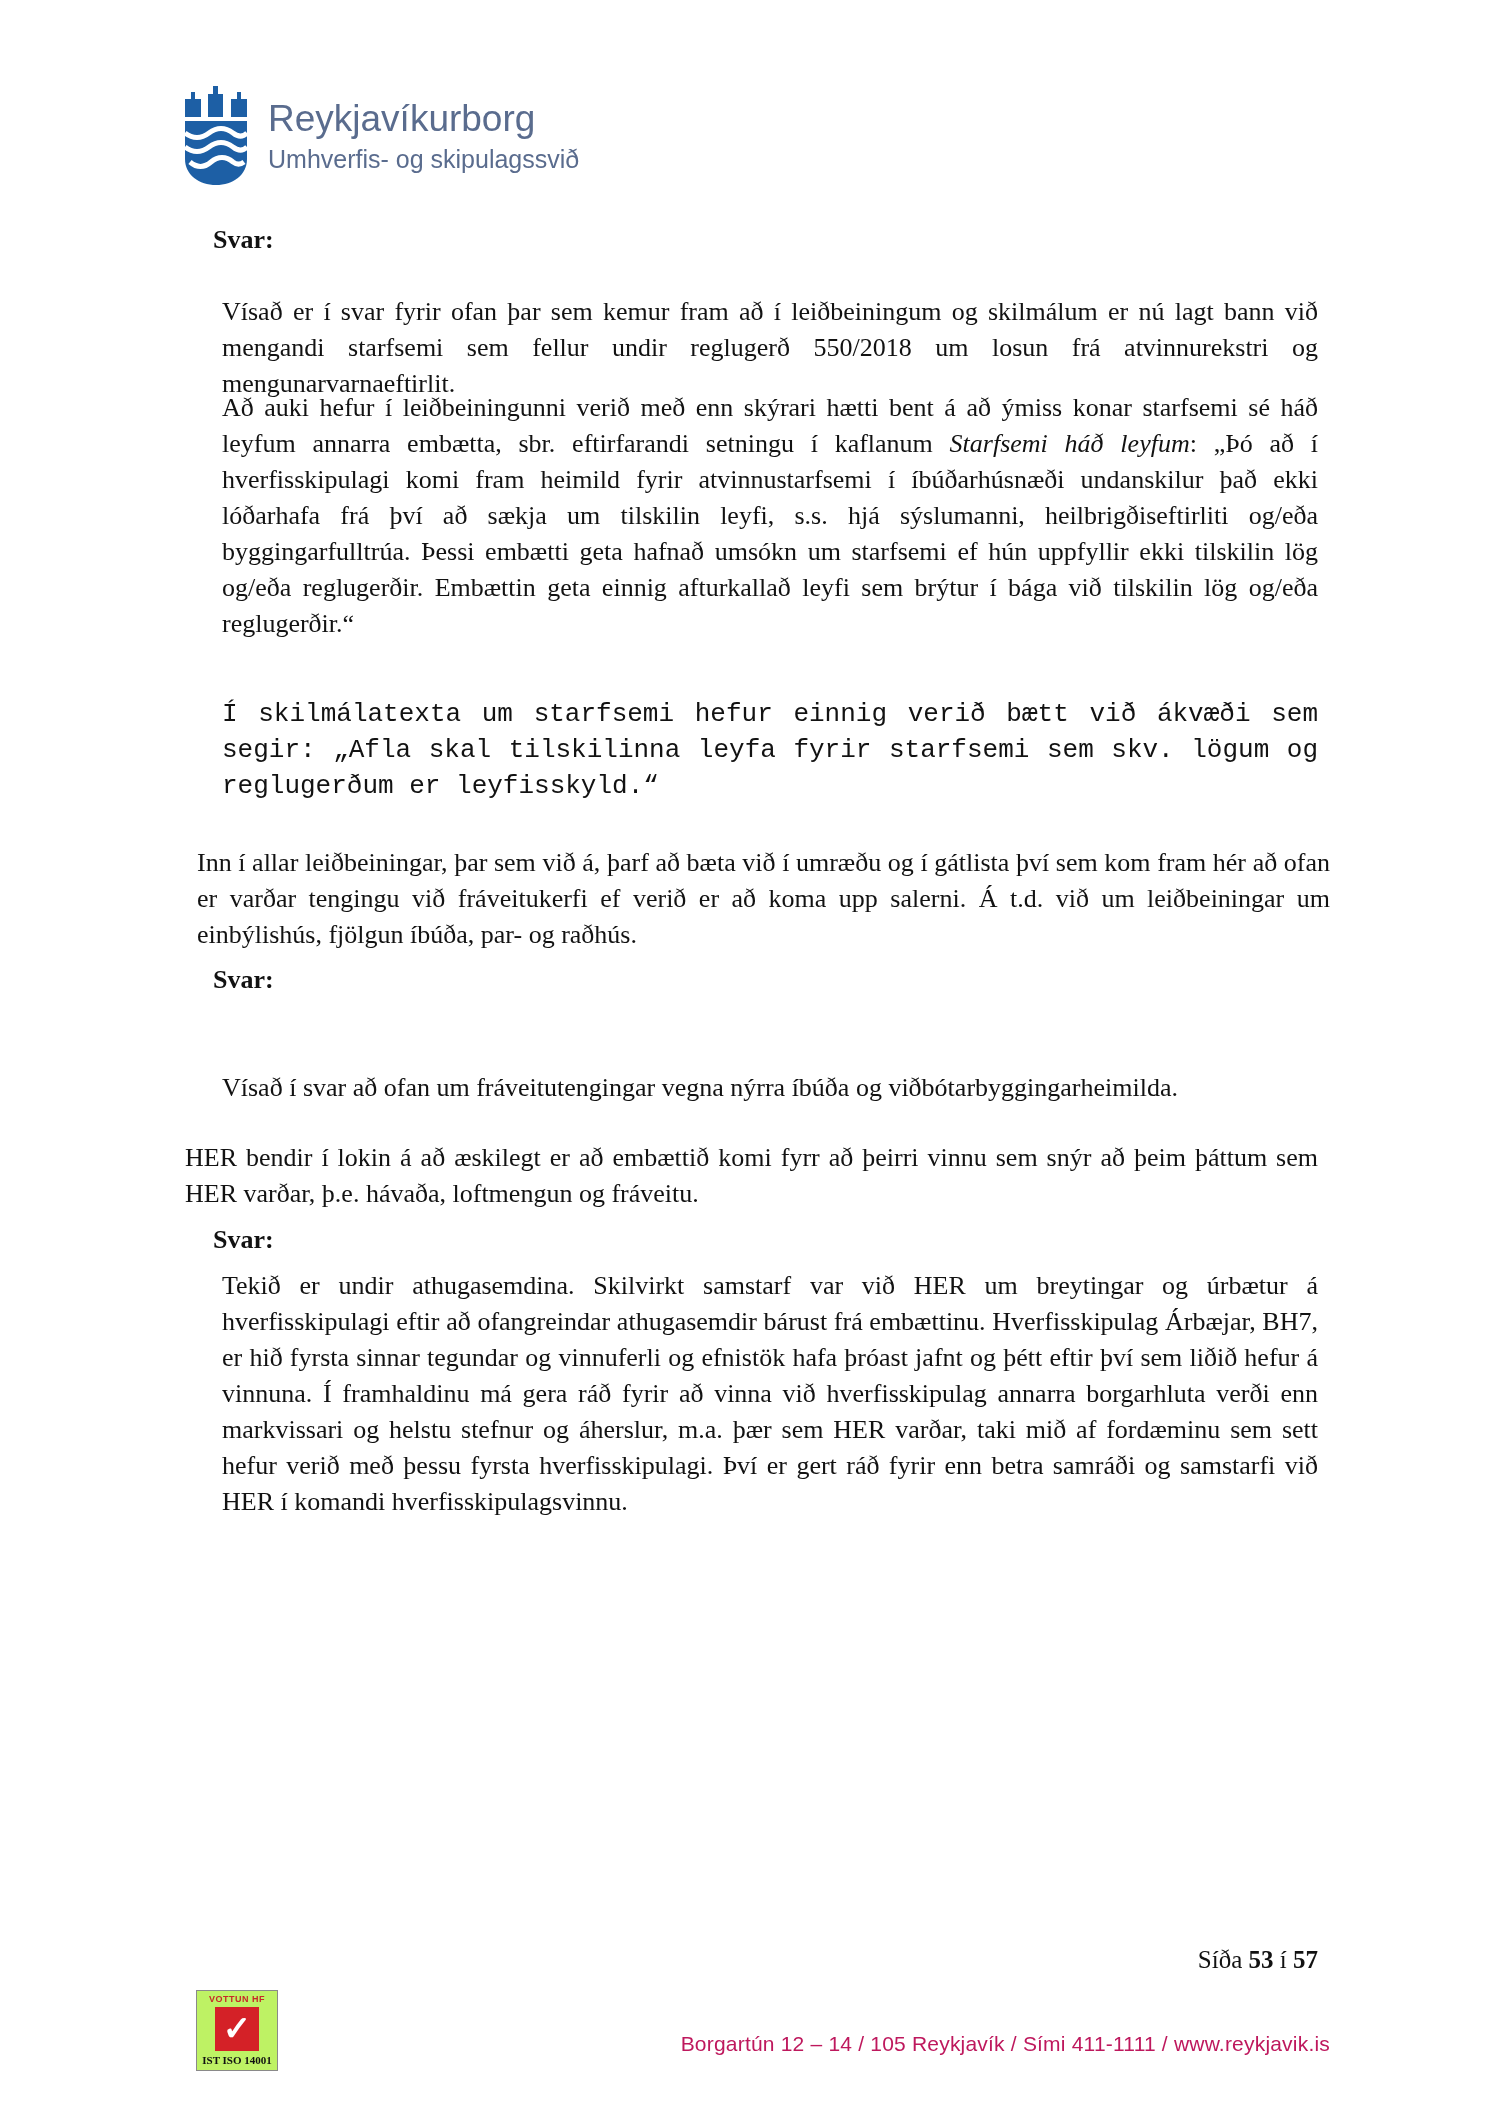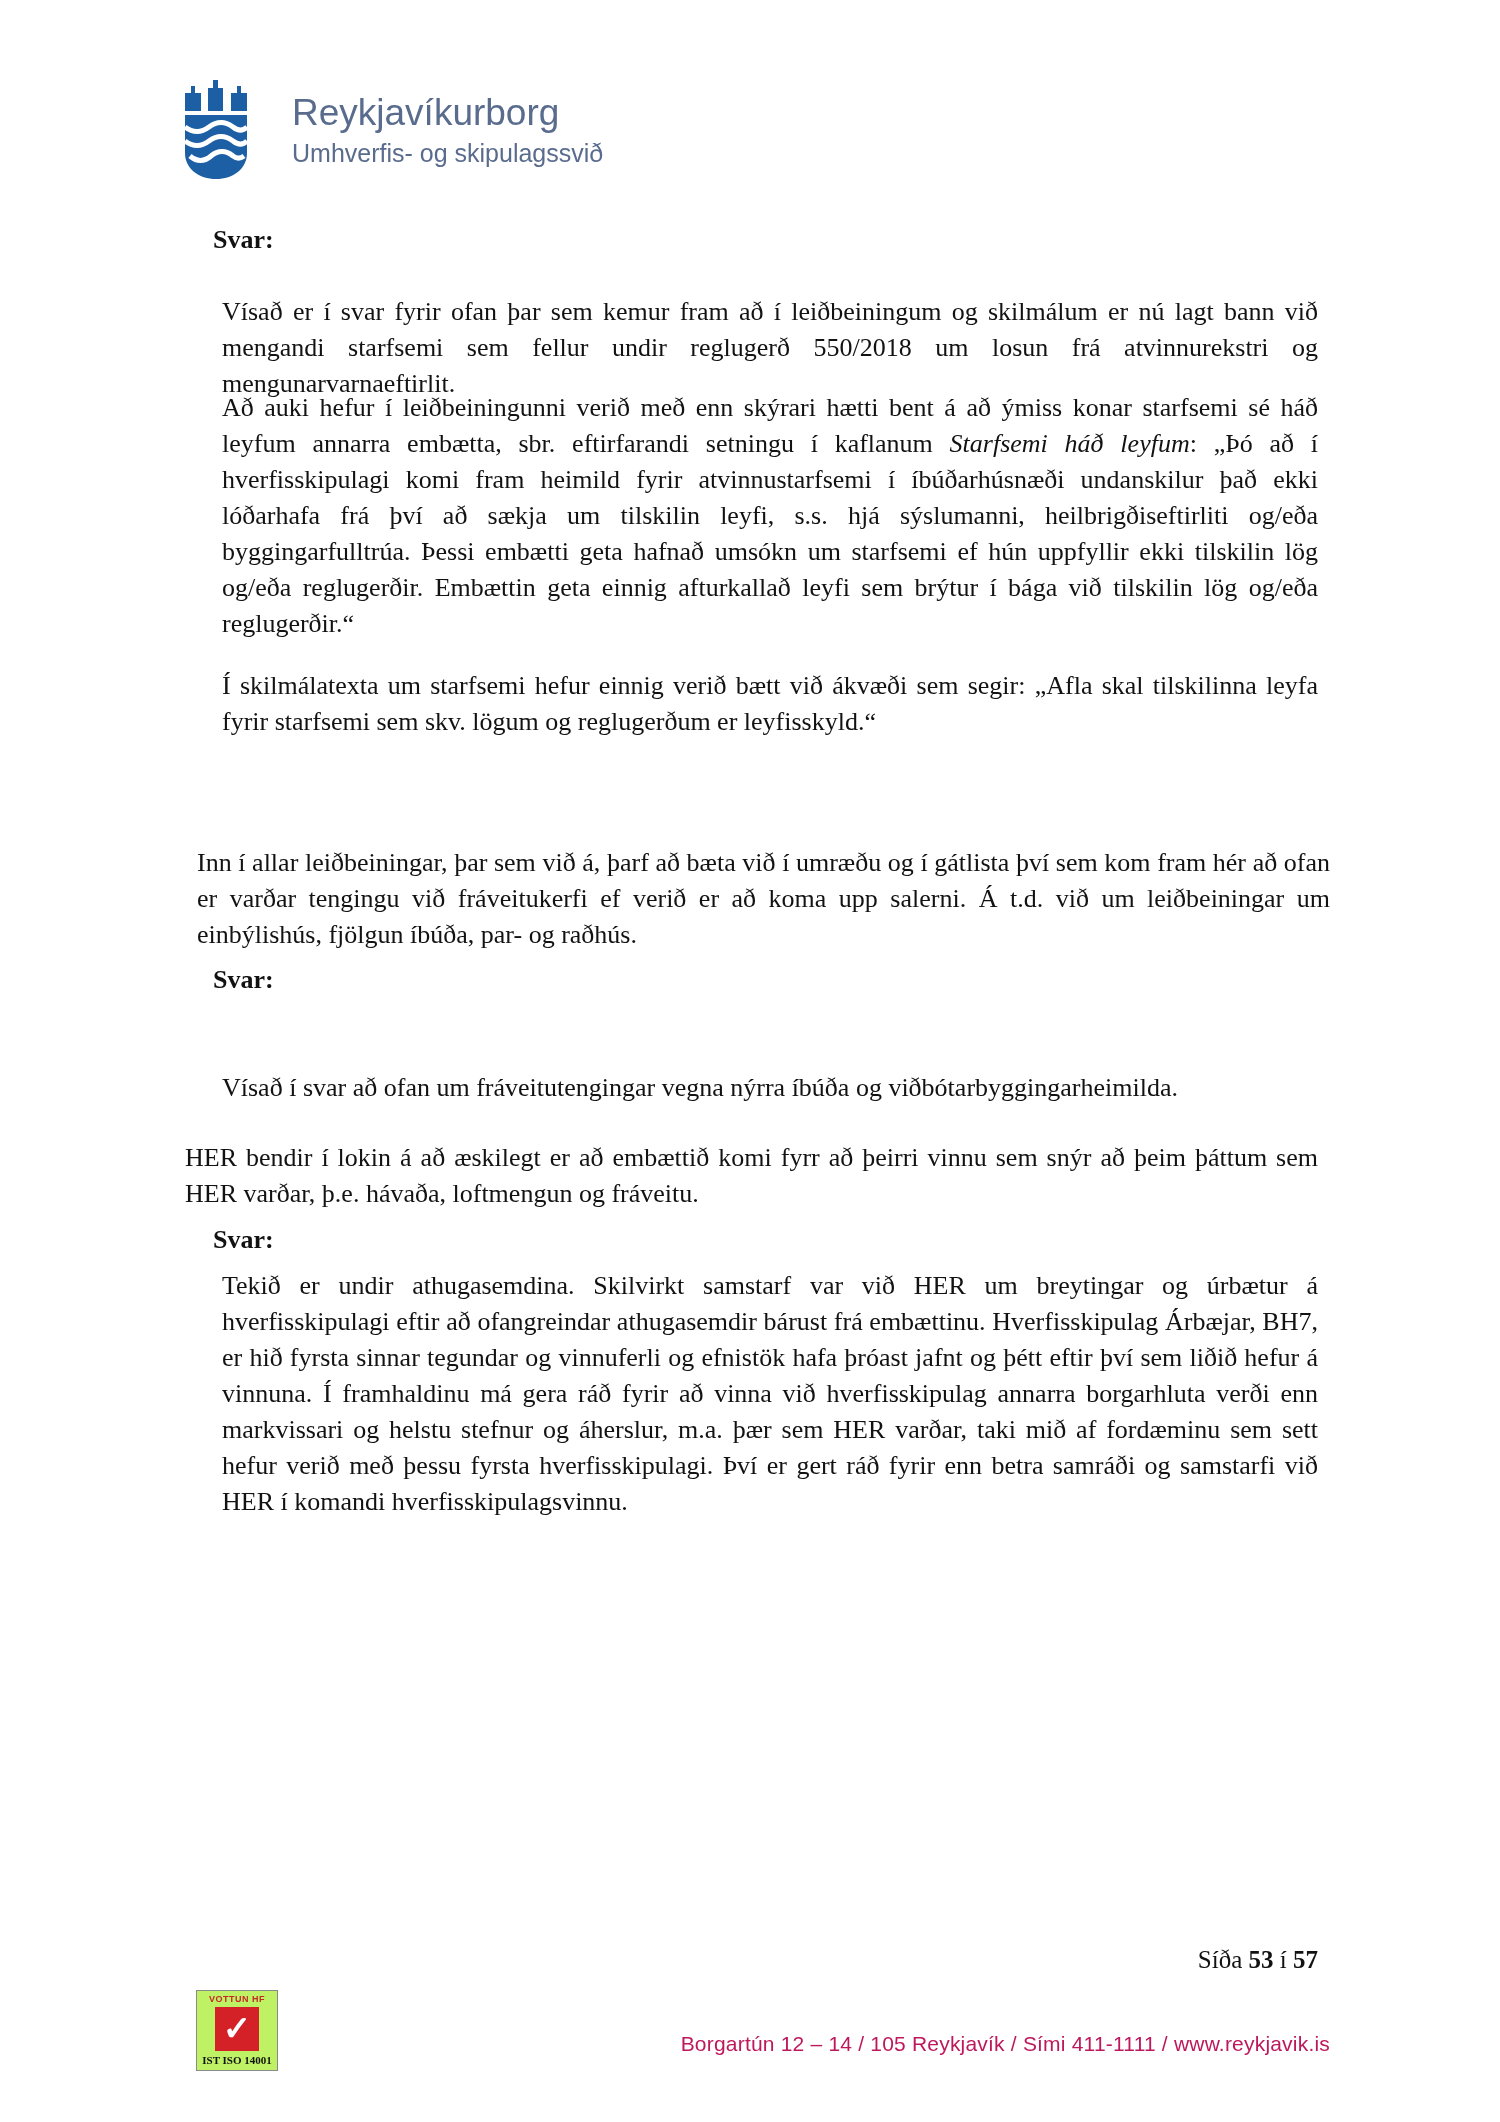--- a/index.html
+++ b/index.html
@@ -7,35 +7,35 @@
     position:relative;
     width:1500px; height:2122px;
     margin:0 auto;
     background:#ffffff;
     font-family:"Liberation Serif", serif;
     color:#121212;
     overflow:hidden;
   }
 
   
-  .hdr { position:absolute; top:80px; left:178px; display:flex; align-items:center; gap:38px; }
+  .hdr { position:absolute; top:86px; left:178px; display:flex; align-items:center; gap:14px; }
   .logo { display:block; width:76px; height:102px; }
   .org-name  { font-family:"Liberation Sans", sans-serif; font-size:37px; line-height:1.05; color:#5a6c8e; }
   .org-dept  { font-family:"Liberation Sans", sans-serif; font-size:25px; color:#5a6c8e; margin-top:7px; }
 
   
   .blk { position:absolute; margin:0; font-size:26px; line-height:36px; text-align:justify; }
   .svar { font-weight:bold; text-align:left; }
   .ind  { left:222px; width:1096px; }
   .full { left:185px; width:1133px; }
 
   .b-svar1 { top:222px;  left:213px; }
   .b-p1    { top:270px;margin-top:24px; }
   .b-p2    { top:390px; }
-  .b-p3    { top:668px; }
+  .b-p3    { top:696px;font-family:Liberation Mono, monospace; }
   .b-p4    { top:845px;margin-left:12px; }
   .b-svar2 { top:962px;  left:213px; }
   .b-p5    { top:1070px; }
   .b-p6    { top:1140px; }
   .b-svar3 { top:1222px; left:213px; }
   .b-p7    { top:1268px; }
 
   
   .page-num { position:absolute; top:1946px; right:182px; font-size:25px; }
   .page-num b { font-weight:bold;margin-top:24px; }

